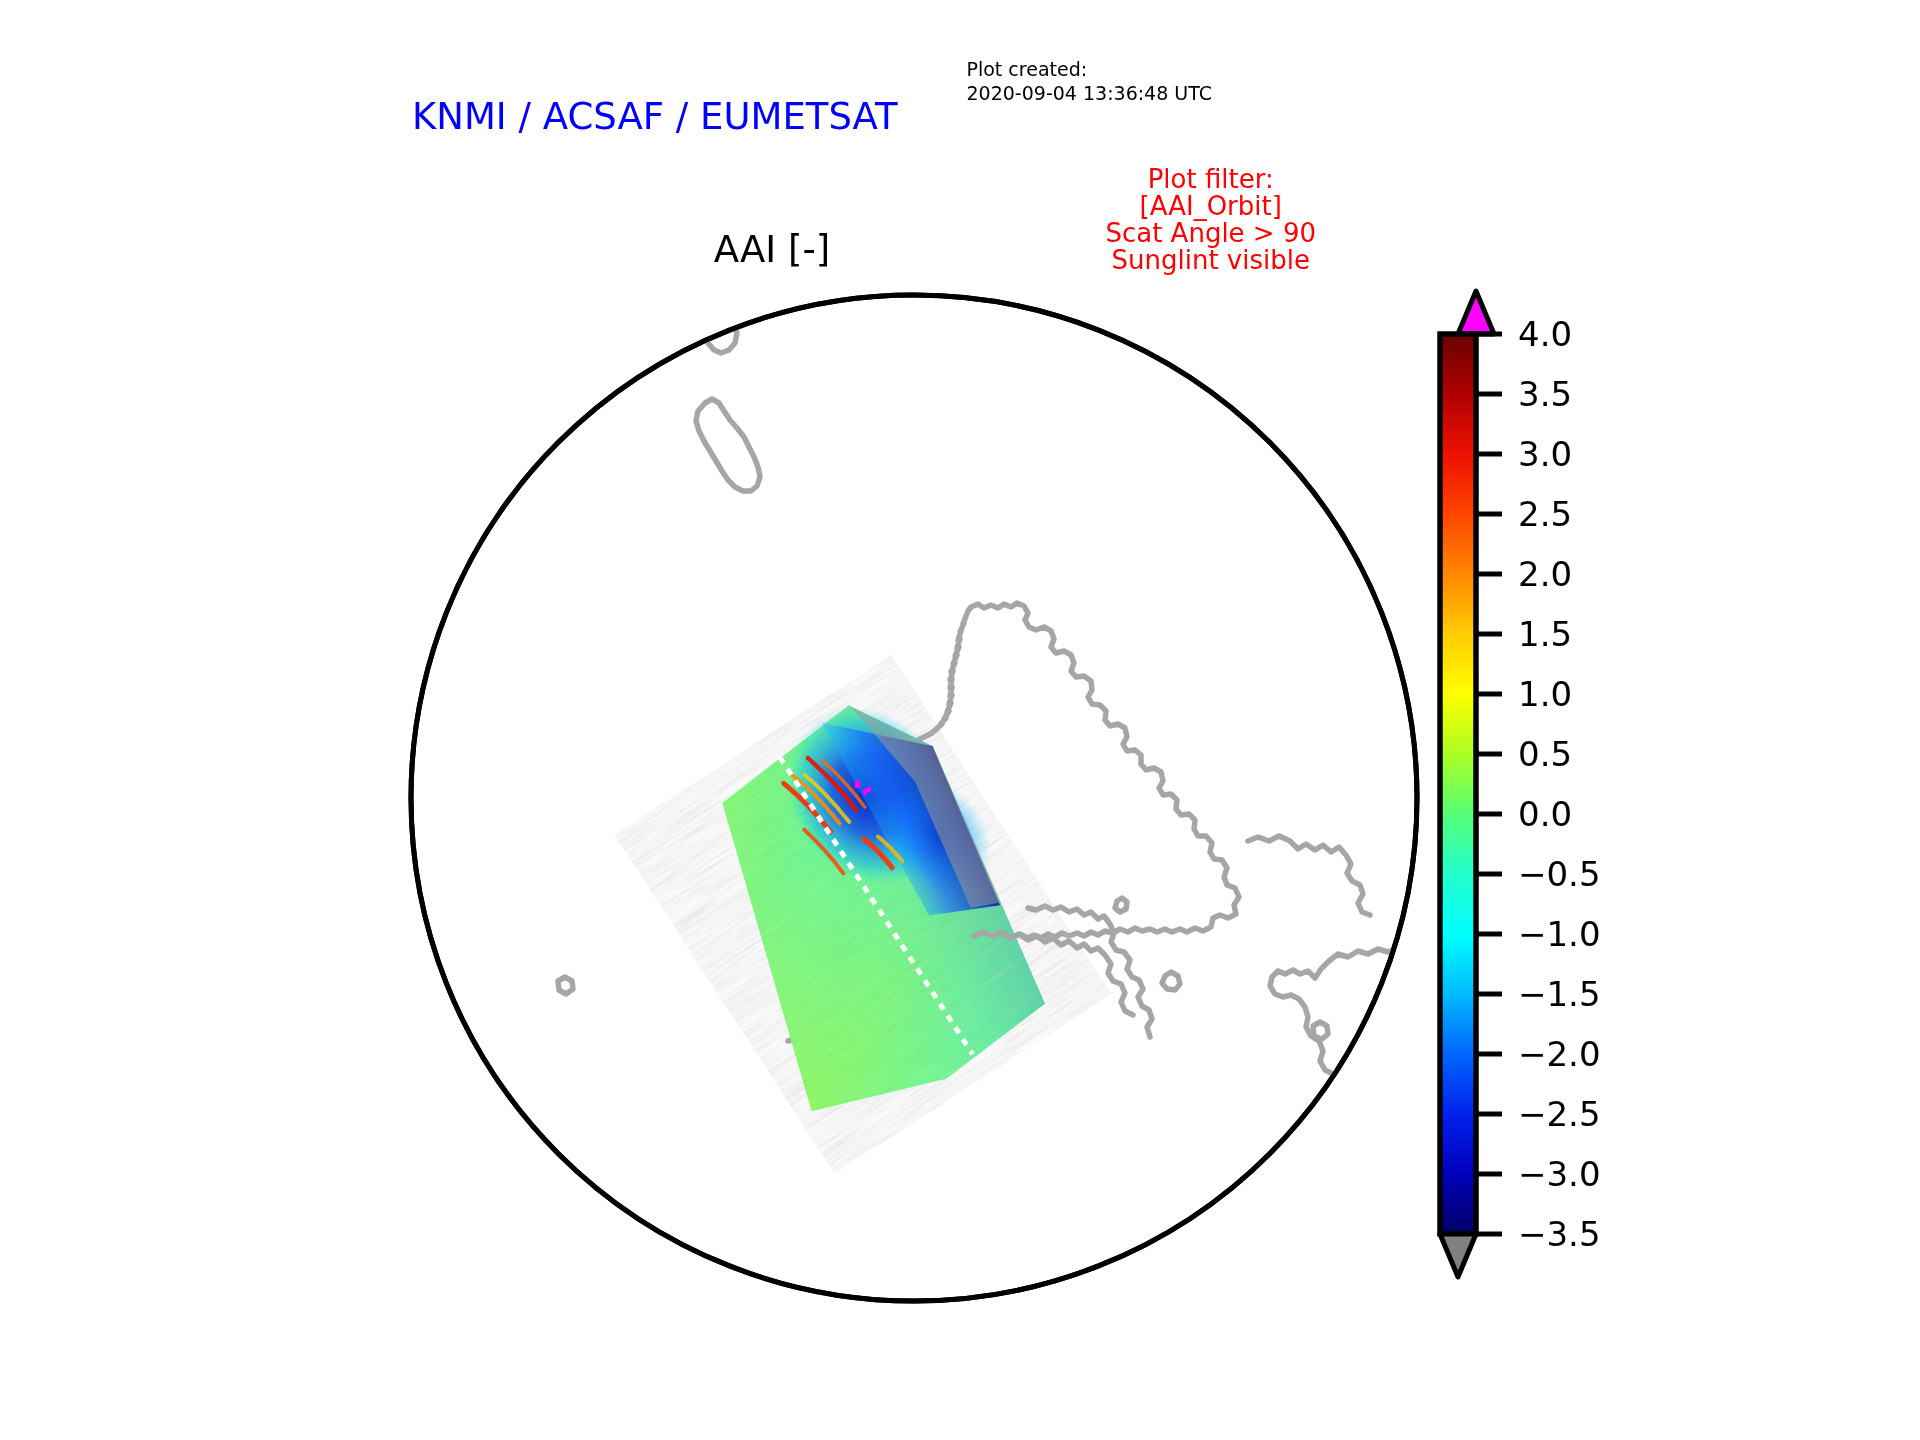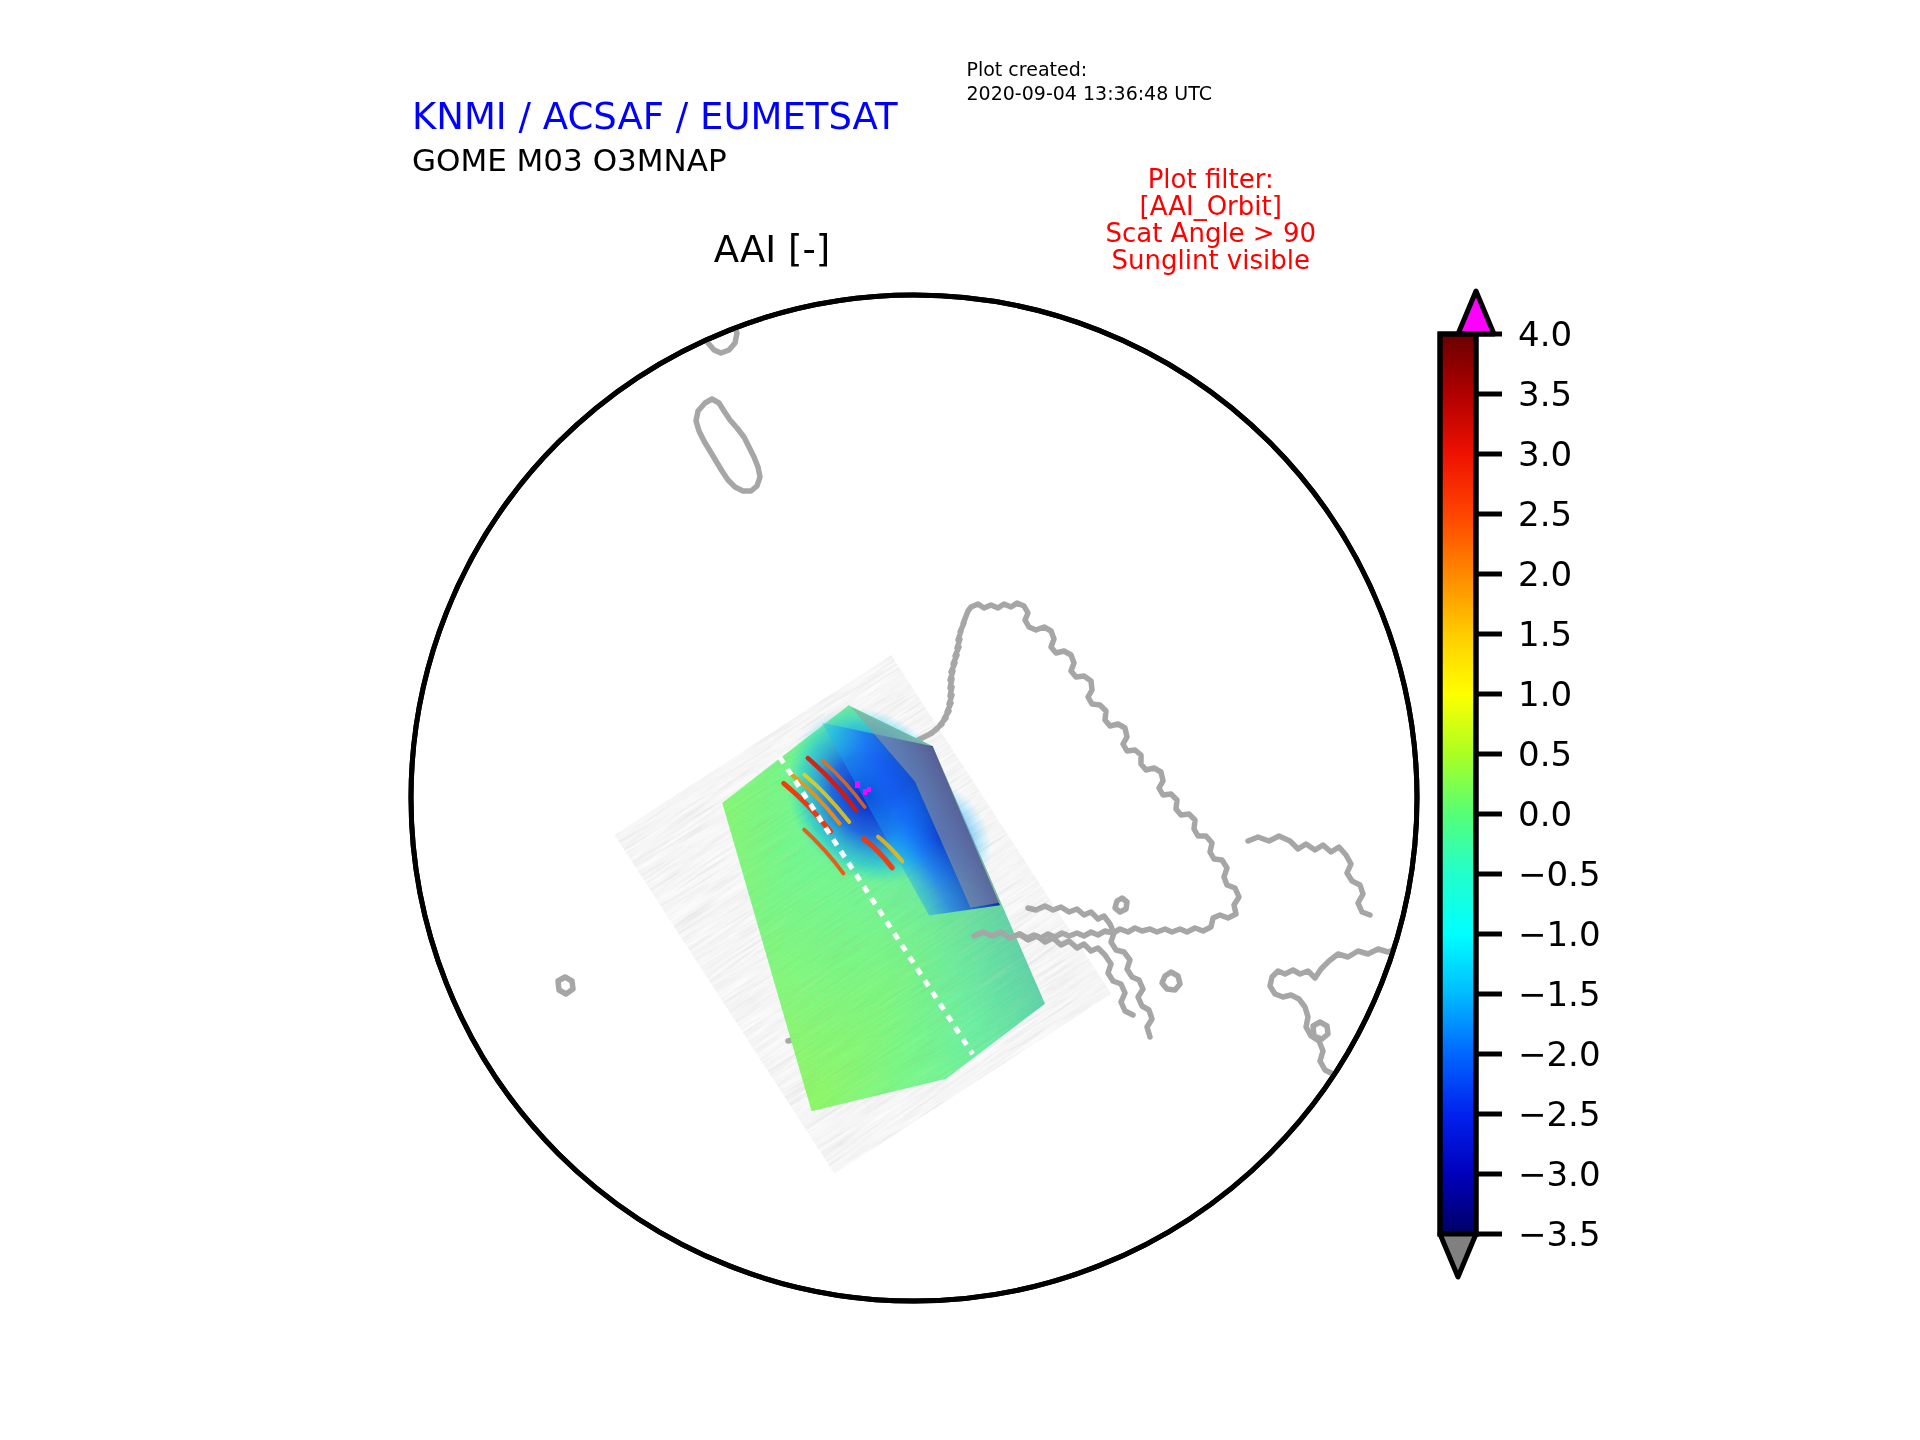--- a/index.html
+++ b/index.html
@@ -99,21 +99,20 @@
 <body>
 
 <div id="org-title">KNMI / ACSAF / EUMETSAT</div>
 
 <div id="plot-created-block">
   <div>Plot created:</div>
   <div>2020-09-04 13:36:48 UTC</div>
 </div>
 
 <div id="product-block">
-  <div>GOME M03 O3MNAP</div>
 </div>
 
 <div id="quantity-title">AAI [-]</div>
 
 <div id="filter-block">
   <div>Plot filter:</div>
   <div>[AAI_Orbit]</div>
   <div>Scat Angle &gt; 90</div>
   <div>Sunglint visible</div>
 </div>

